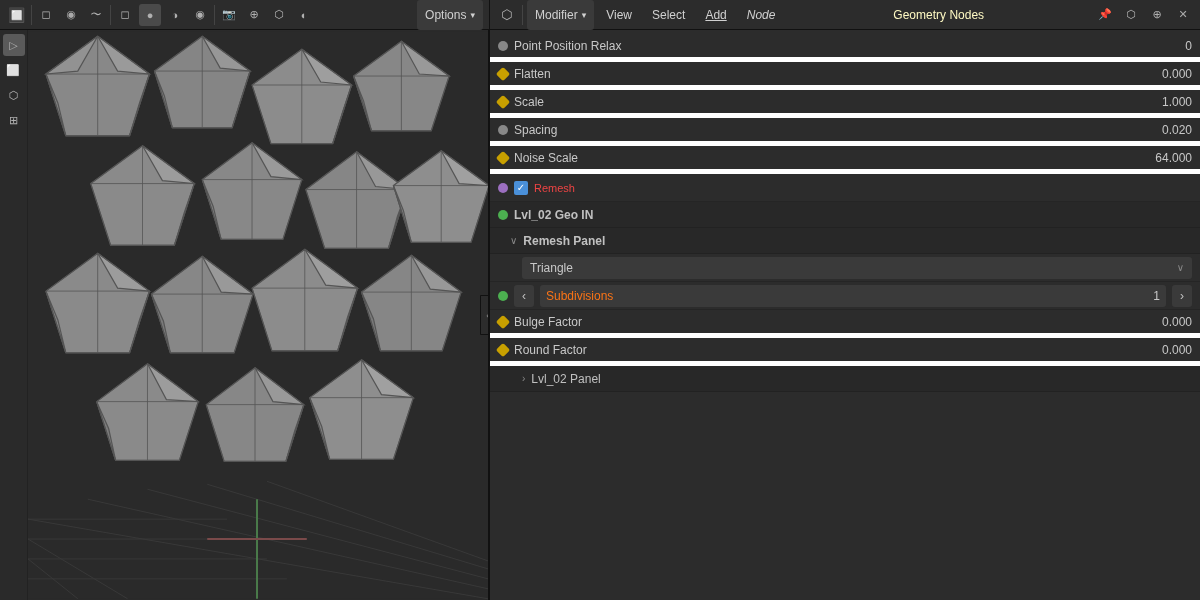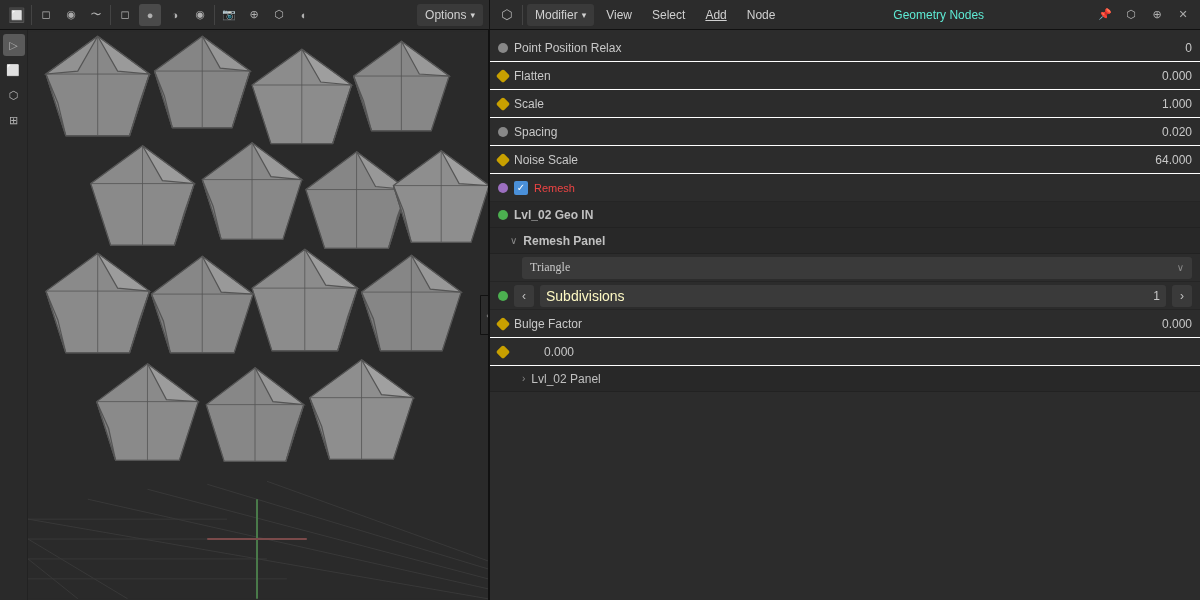--- a/index.html
+++ b/index.html
@@ -24,21 +24,21 @@
       background: transparent;
       border: none;
       color: #b0b0b0;
       cursor: pointer;
       font-size: 11px;
     }
     .icon-btn.active { background: #4a4a4a; }
     .dropdown-btn {
       display: flex;
       align-items: center;
-      height: 22px;
+      height: 30px;
       padding: 0 8px;
       border-radius: 3px;
       background: #3a3a3a;
       border: none;
       color: #d0d0d0;
       cursor: pointer;
       font-size: 12px;
       gap: 4px;
     }
 
@@ -97,21 +97,21 @@
       flex: 1;
       overflow-y: auto;
       background: #2c2c2c;
       padding: 4px 0;
     }
     .prop-row {
       display: flex;
       align-items: center;
       height: 28px;
       padding: 0 8px;
-      border-bottom: 1px solid #ffffff;
+      border-bottom: 5px solid #ffffff;
       gap: 6px;
     }
     .prop-dot {
       width: 10px;
       height: 10px;
       border-radius: 50%;
       flex-shrink: 0;
     }
     .dot-gray { background: #888; }
     .dot-green { background: #4caf50; }
@@ -186,21 +186,20 @@
     .full-dropdown {
       flex: 1;
       display: flex;
       align-items: center;
       justify-content: space-between;
       height: 22px;
       padding: 0 8px;
       background: #3a3a3a;
       border-radius: 3px;
       cursor: pointer;
-      font-family: Liberation Serif, serif;
     }
     .full-dropdown-text { font-size: 12px; color: #c8c8c8; }
     .full-dropdown-arrow { font-size: 10px; color: #888; }
 
     
     .stepper-row {
       display: flex;
       align-items: center;
       height: 28px;
       padding: 0 8px;
@@ -223,21 +222,21 @@
     .stepper-value {
       flex: 1;
       display: flex;
       align-items: center;
       justify-content: space-between;
       padding: 0 6px;
       height: 22px;
       background: #3a3a3a;
       border-radius: 3px;
     }
-    .stepper-label { font-size: 14px; color: #fef9c3; }
+    .stepper-label { font-size: 12px; color: #f97316; }
     .stepper-num { font-size: 12px; color: #c8c8c8; }
 
     
     .collapsed-row {
       display: flex;
       align-items: center;
       height: 26px;
       padding: 0 8px;
       background: #282828;
       border-bottom: 1px solid #222;
@@ -291,25 +290,25 @@
     </button>
     <button class="dropdown-btn" style="background:transparent;">
       <span>View</span>
     </button>
     <button class="dropdown-btn" style="background:transparent;">
       <span>Select</span>
     </button>
     <button class="dropdown-btn" style="background:transparent;text-decoration:underline;">
       <span>Add</span>
     </button>
-    <button class="dropdown-btn" style="background:transparent;">
+    <button class="dropdown-btn" style="background:transparent;font-style:italic;">
       <span>Node</span>
     </button>
     <div style="flex:1; text-align:center;">
-      <span style="color:#5eead4; font-size:12px;">Geometry Nodes</span>
+      <span style="color:#fef9c3; font-size:12px;">Geometry Nodes</span>
     </div>
     <button class="icon-btn">📌</button>
     <button class="icon-btn">⬡</button>
     <button class="icon-btn">⊕</button>
     <button class="icon-btn" style="color:#aaa;">✕</button>
   </div>
 </div>
 
 <div class="main-content">
 
@@ -630,20 +629,21 @@
       </div>
 
       <div class="prop-row">
         <div class="prop-dot dot-yellow"></div>
         <span class="prop-label">Bulge Factor</span>
         <span class="prop-value">0.000</span>
       </div>
 
       <div class="prop-row">
         <div class="prop-dot dot-yellow"></div>
+        <span class="prop-label">Round Factor</span>
         <span class="prop-value">0.000</span>
       </div>
 
       <div class="collapsed-row">
         <div style="width:18px;"></div>
         <span class="chevron">›</span>
         <span class="collapsed-label">Lvl_02 Panel</span>
       </div>
 
     </div>

